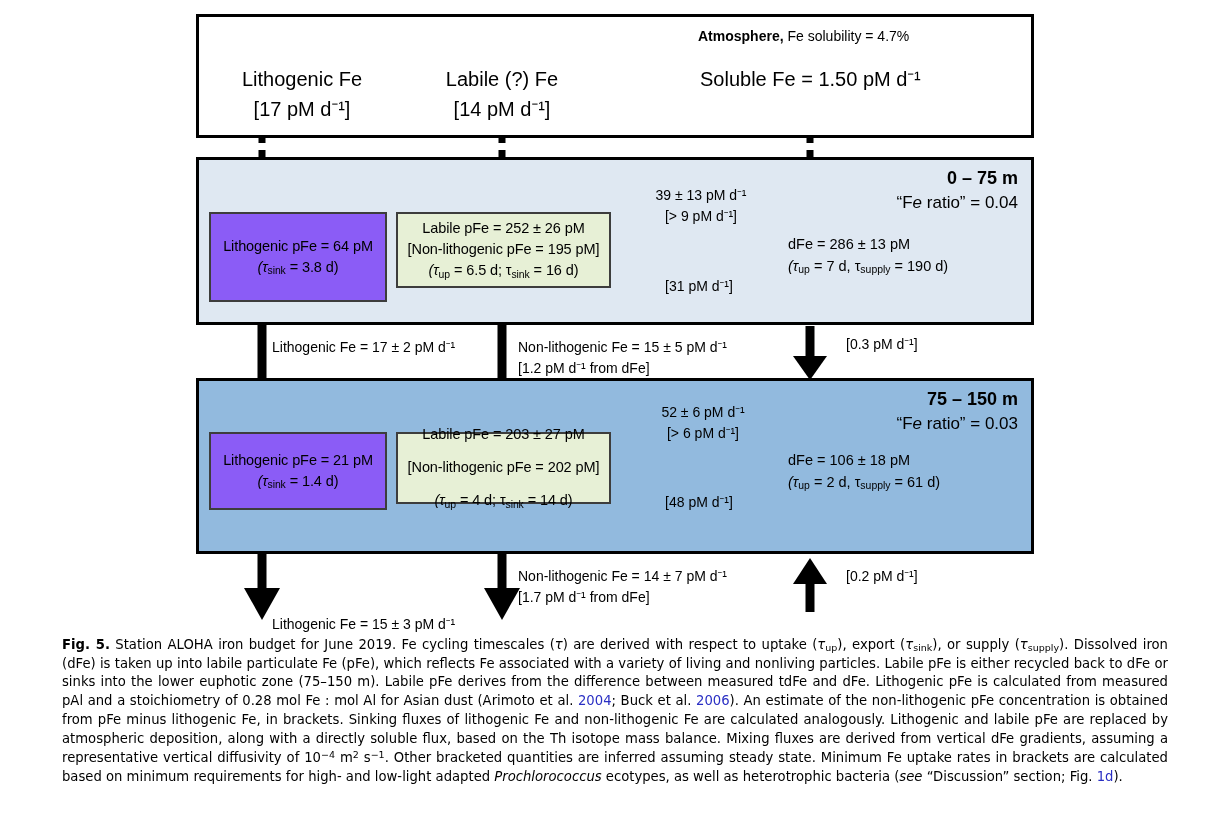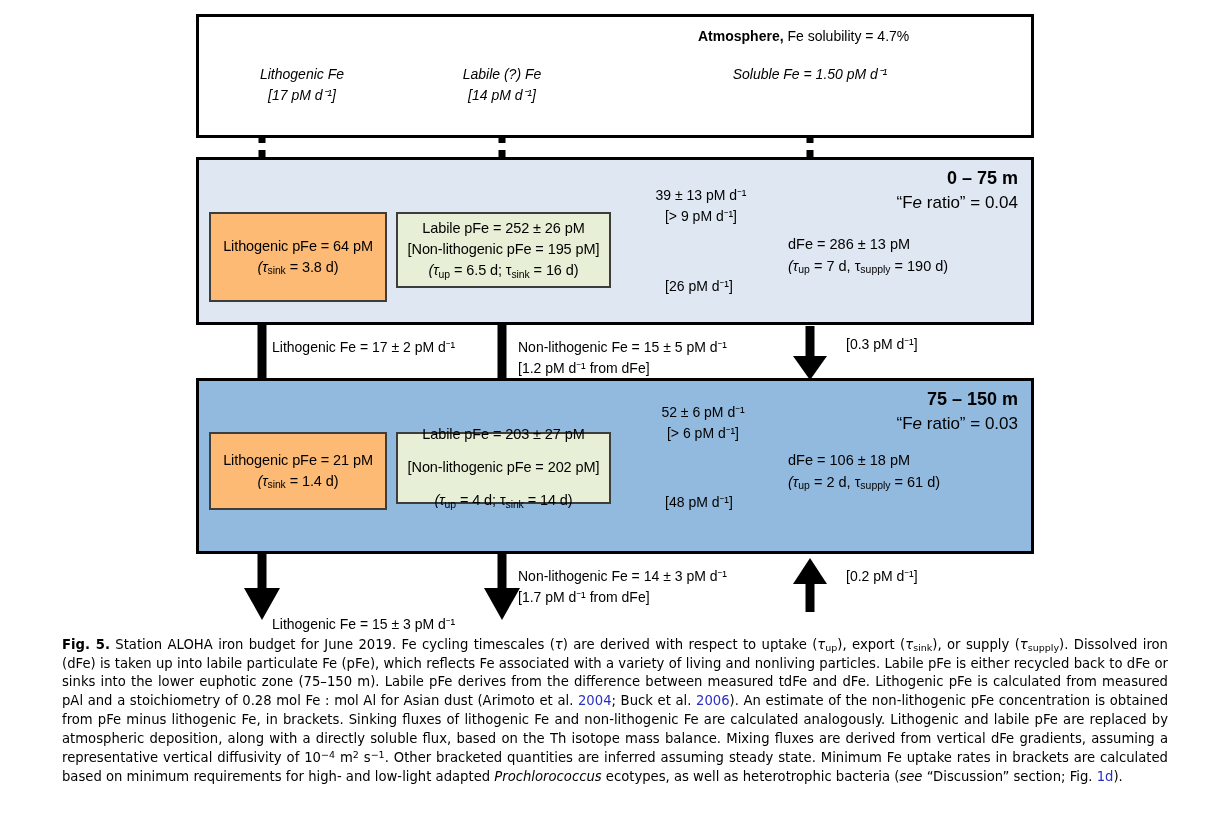--- a/index.html
+++ b/index.html
@@ -50,44 +50,43 @@
     box-sizing: border-box;
     display: flex;
     flex-direction: column;
     align-items: center;
     justify-content: center;
     text-align: center;
     font-size: 14.5px;
     line-height: 1.45;
     letter-spacing: -0.1px;
   }
-  .pool.lithogenic { background: #fdba74; }
+  .pool.lithogenic { background: #8b5cf6; }
   .pool.labile     { background: #e7f0d6; }
 
   #upper-lithogenic-pool { left: 209px; top: 212px; width: 178px; height: 90px; }
   #upper-labile-pool     { left: 396px; top: 212px; width: 215px; height: 76px; }
   #lower-lithogenic-pool { left: 209px; top: 432px; width: 178px; height: 78px; }
   #lower-labile-pool     { left: 396px; top: 432px; width: 215px; height: 72px; gap: 12px; }
 
   
   .hdr-bold {
     position: absolute;
     font-size: 14px;
     font-weight: bold;
     white-space: nowrap;
   }
   .hdr-norm { font-weight: normal; }
 
   .src-label {
     position: absolute;
-    font-size: 14px;
+    font-size: 20px;
     line-height: 1.5;
     text-align: center;
     white-space: nowrap;
-    font-style: italic;
   }
   .flux-label {
     position: absolute;
     font-size: 14px;
     line-height: 1.5;
     white-space: nowrap;
   }
   .zone-title {
     position: absolute;
     text-align: right;
@@ -229,21 +228,21 @@
     <div>[Non-lithogenic pFe = 195 pM]</div>
     <div><span class="it">(τ</span><sub>up</sub><span> = 6.5 d; τ</span><sub>sink</sub><span> = 16 d)</span></div>
   </div>
 
   <div class="flux-label" style="left:626px; top:185px; text-align:center; width:150px;">
     <div>39 ± 13 pM d⁻¹</div>
     <div>[&gt; 9 pM d⁻¹]</div>
   </div>
 
   <div class="flux-label" style="left:634px; top:276px; text-align:center; width:130px;">
-    <div>[26 pM d⁻¹]</div>
+    <div>[31 pM d⁻¹]</div>
   </div>
 
   <div class="dfe-label" style="left:788px; top:234px;">
     <div>dFe = 286 ± 13 pM</div>
     <div><span class="it">(τ</span><sub>up</sub><span> = 7 d, τ</span><sub>supply</sub><span> = 190 d)</span></div>
   </div>
 
   <div class="flux-label" style="left:272px; top:337px;">Lithogenic Fe = 17 ± 2 pM d⁻¹</div>
 
   <div class="flux-label" style="left:518px; top:337px;">
@@ -281,21 +280,21 @@
   </div>
 
   <div class="dfe-label" style="left:788px; top:450px;">
     <div>dFe = 106 ± 18 pM</div>
     <div><span class="it">(τ</span><sub>up</sub><span> = 2 d, τ</span><sub>supply</sub><span> = 61 d)</span></div>
   </div>
 
   <div class="flux-label" style="left:272px; top:566px;margin-top:48px;">Lithogenic Fe = 15 ± 3 pM d⁻¹</div>
 
   <div class="flux-label" style="left:518px; top:566px;">
-    <div>Non-lithogenic Fe = 14 ± 3 pM d⁻¹</div>
+    <div>Non-lithogenic Fe = 14 ± 7 pM d⁻¹</div>
     <div>[1.7 pM d⁻¹ from dFe]</div>
   </div>
 
   <div class="flux-label" style="left:846px; top:566px;">[0.2 pM d⁻¹]</div>
 
   <div id="caption"><b>Fig. 5.</b><span> Station ALOHA iron budget for June 2019. Fe cycling timescales (</span><span class="ital">τ</span><span>) are derived with respect to uptake (</span><span class="ital">τ</span><sub>up</sub><span>), export (</span><span class="ital">τ</span><sub>sink</sub><span>), or supply (</span><span class="ital">τ</span><sub>supply</sub><span>). Dissolved iron (dFe) is taken up into labile particulate Fe (pFe), which reflects Fe associated with a variety of living and nonliving particles. Labile pFe is either recycled back to dFe or sinks into the lower euphotic zone (75–150 m). Labile pFe derives from the difference between measured tdFe and dFe. Lithogenic pFe is calculated from measured pAl and a stoichiometry of 0.28 mol Fe : mol Al for Asian dust (Arimoto et al. </span><span class="ref">2004</span><span>; Buck et al. </span><span class="ref">2006</span><span>). An estimate of the non-lithogenic pFe concentration is obtained from pFe minus lithogenic Fe, in brackets. Sinking fluxes of lithogenic Fe and non-lithogenic Fe are calculated analogously. Lithogenic and labile pFe are replaced by atmospheric deposition, along with a directly soluble flux, based on the Th isotope mass balance. Mixing fluxes are derived from vertical dFe gradients, assuming a representative vertical diffusivity of 10</span><sup>−4</sup><span> m</span><sup>2</sup><span> s</span><sup>−1</sup><span>. Other bracketed quantities are inferred assuming steady state. Minimum Fe uptake rates in brackets are calculated based on minimum requirements for high- and low-light adapted </span><span class="ital">Prochlorococcus</span><span> ecotypes, as well as heterotrophic bacteria (</span><span class="ital">see</span><span> “Discussion” section; Fig. </span><span class="ref">1d</span><span>).</span></div>
 
 </div>
 
 </body></html>

